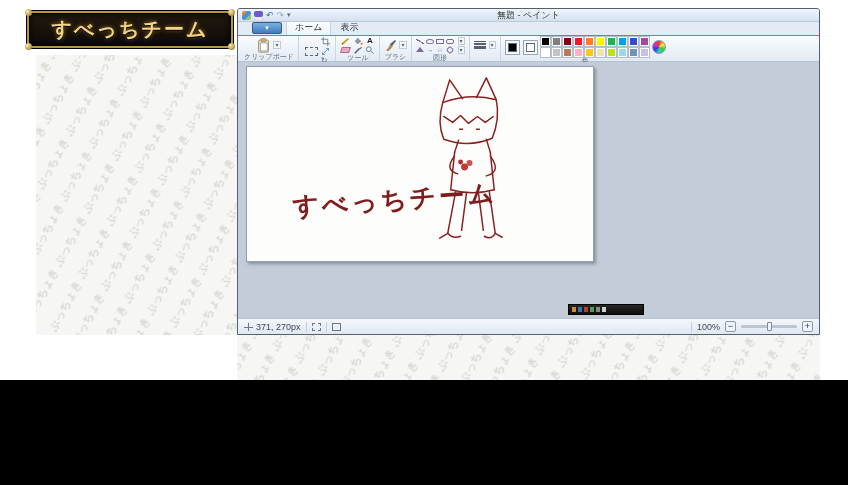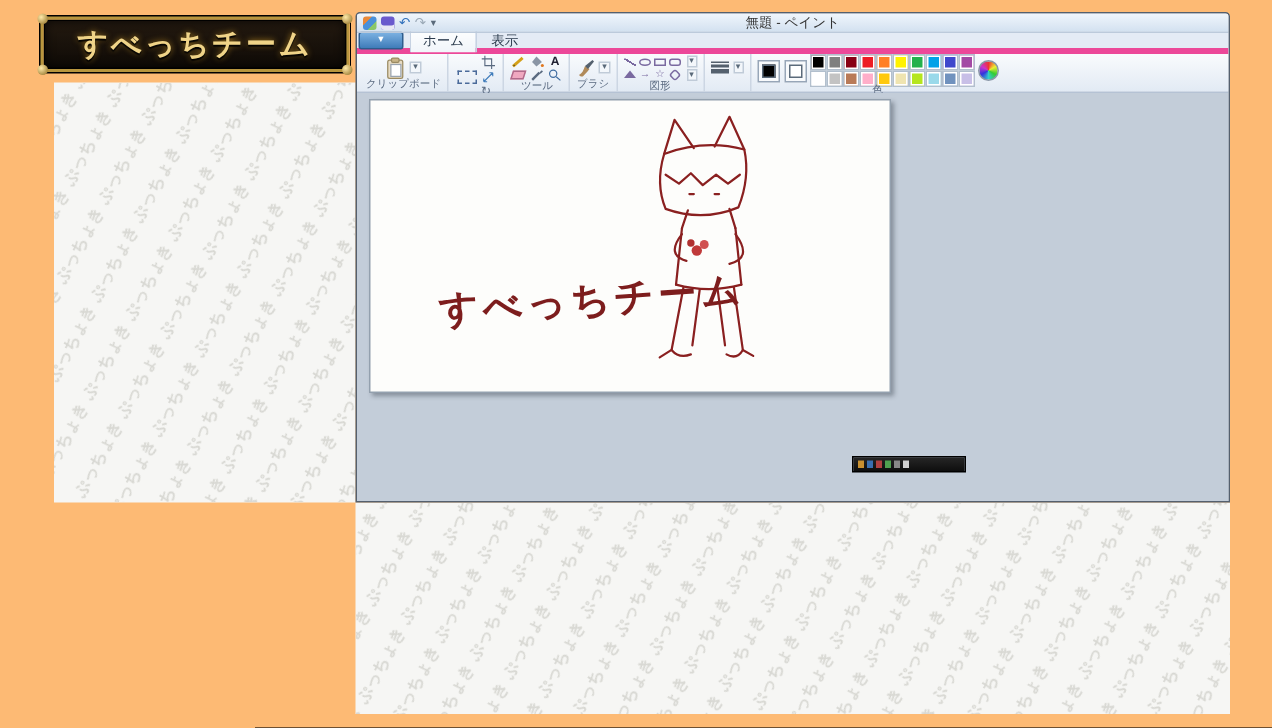--- a/index.html
+++ b/index.html
@@ -1,17 +1,17 @@
 <!DOCTYPE html>
 <html><head>
 <meta charset="utf-8">
 <style>
   *{margin:0;padding:0;box-sizing:border-box}
   html,body{background:#000}
-  .stage{position:relative;width:848px;height:485px;background:#fdba74;overflow:hidden;
+  .stage{position:relative;width:848px;height:380px;background:#ffffff;overflow:hidden;
          font-family:"Liberation Sans",sans-serif}
 
   
   .banner{position:absolute;left:27px;top:11px;width:206px;height:37px;
           background:linear-gradient(180deg,#241a10,#0e0a06);
           border:2px solid #b8963e;box-shadow:0 0 0 1px #000,inset 0 0 0 1px #000,inset 0 0 8px #000;
           display:flex;align-items:center;justify-content:center}
   .banner-text{font-family:"DejaVu Serif",serif;font-size:20px;font-weight:bold;color:#f0d488;
                letter-spacing:2px;text-shadow:0 1px 1px #000,0 0 4px #a87c20;white-space:nowrap}
   .b-corner{position:absolute;width:7px;height:7px;border-radius:50%;
@@ -31,21 +31,21 @@
   .titlebar{height:13px;background:linear-gradient(#f0f6fc,#d3e1f0);border-bottom:1px solid #bccadb;
             display:flex;align-items:center;gap:3px;padding:0 4px;position:relative}
   .qat-icon{display:inline-block;width:9px;height:9px;border-radius:2px}
   .qat-app{background:linear-gradient(135deg,#e8883a 0 33%,#4a90d9 33% 66%,#8ac76a 66%)}
   .qat-save{background:#6a5acd;box-shadow:inset 0 -3px 0 #e8e8f4}
   .qat-glyph{font-size:9px;line-height:9px;color:#2f6fba}
   .qat-redo{color:#9aa8b6}
   .qat-dd{font-size:7px;color:#5a6a7a}
   .win-title{position:absolute;left:0;right:0;text-align:center;font-size:9px;color:#333;pointer-events:none}
 
-  .tabrow{height:14px;background:#e4ebf5;border-bottom:4px solid #ec4899;display:flex;align-items:center;gap:1px;padding:0 0}
+  .tabrow{height:14px;background:#e4ebf5;border-bottom:1px solid #ec4899;display:flex;align-items:flex-end;gap:1px;padding:0 13px}
   .appbtn{width:30px;height:12px;margin:1px 3px 1px 1px;border-radius:2px;
           background:linear-gradient(#7ab0e0,#3f7cba);border:1px solid #2e5c8c;
           color:#fff;font-size:7px;line-height:10px;text-align:center}
   .tab{font-size:9px;color:#2a3a4c;padding:1px 8px;border-radius:2px 2px 0 0}
   .tab.active{background:linear-gradient(#fdfefe,#f0f5fa);border:1px solid #c6d2e2;border-bottom:none}
 
   .ribbon{height:26px;background:linear-gradient(#f9fbfd,#e2eaf4);border-bottom:1px solid #b5c2d4;
           display:flex;align-items:stretch;padding:0 2px}
   .grp{display:flex;flex-direction:column;align-items:center;justify-content:space-between;
        border-right:1px solid #ccd6e3;padding:1px 4px 0}
@@ -352,17 +352,39 @@
       <div class="overlay-strip">
         <span class="strip-dot" style="background:#c89030"></span>
         <span class="strip-dot" style="background:#3a6fb0"></span>
         <span class="strip-dot" style="background:#b04040"></span>
         <span class="strip-dot" style="background:#50a050"></span>
         <span class="strip-dot" style="background:#888888"></span>
         <span class="strip-dot" style="background:#d0d0d0"></span>
       </div>
     </div>
 
+    <div class="statusbar">
+      <span class="sb-seg">
+        <span class="sb-icon cross"></span>
+        <span>371, 270px</span>
+      </span>
+      <span class="sb-sep"></span>
+      <span class="sb-seg">
+        <span class="sb-icon dash"></span>
+      </span>
+      <span class="sb-sep"></span>
+      <span class="sb-seg">
+        <span class="sb-icon"></span>
+      </span>
+      <span class="spacer"></span>
+      <span class="sb-sep"></span>
+      <span>100%</span>
+      <span class="zoombtn">−</span>
+      <span class="slider">
+        <span class="thumb"></span>
+      </span>
+      <span class="zoombtn">+</span>
+    </div>
 
   </div>
 
 
 </div>
 
 </body></html>

